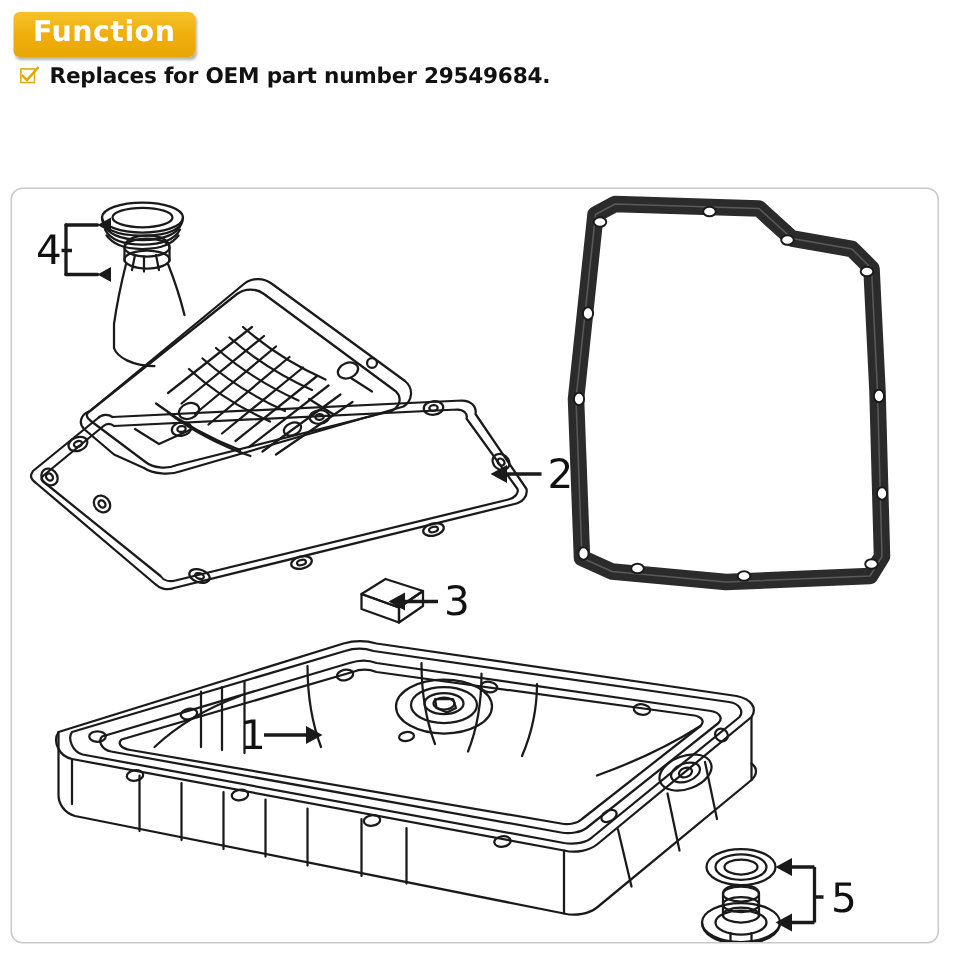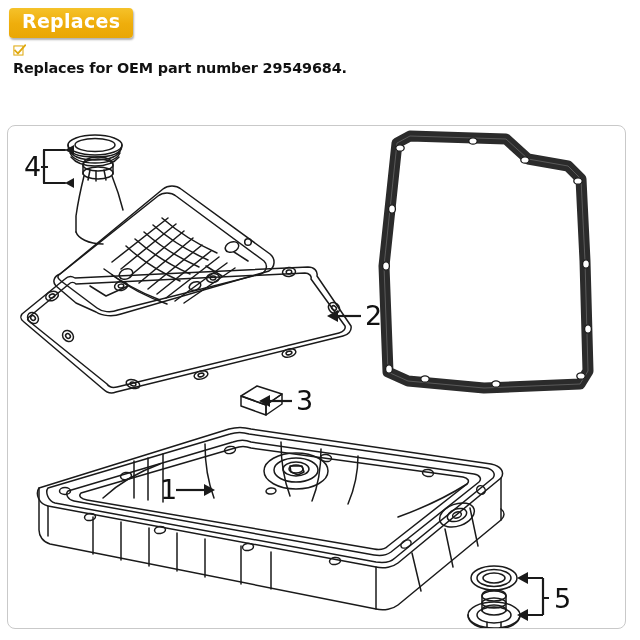--- a/index.html
+++ b/index.html
@@ -39,21 +39,20 @@
   .bullets {
     position: absolute;
     left: 13px;
     top: 40px;
     width: 618px;
   }
   .bullet-row {
     display: flex;
     align-items: flex-start;
     margin-bottom: 7px;
-    flex-direction: column;
   }
   .check-icon {
     width: 13px;
     height: 13px;
     flex: 0 0 13px;
     margin-top: 4px;
     margin-right: 7px;
   }
   .bullet-text {
     font-size: 14.4px;
@@ -86,21 +85,21 @@
     font-family: "DejaVu Sans", sans-serif;
     font-size: 27px;
     font-weight: 500;
     fill: #111111;
   }
 </style>
 </head>
 <body>
 
 <div class="badge-wrap">
-  <span class="badge">Replaces</span>
+  <span class="badge">Function</span>
 </div>
 
 <div class="bullets">
 
   <div class="bullet-row">
     <svg class="check-icon" viewBox="0 0 16 16">
       <rect x="1.1" y="2.4" width="11.2" height="11.2" fill="none" stroke="#e0ab14" stroke-width="1.3"></rect>
       <path d="M2.6 8.1 L6.1 11.6 L15 1.6" fill="none" stroke="#e0a80c" stroke-width="2.1" stroke-linecap="square"></path>
     </svg>
     <span class="bullet-text">Replaces for OEM part number 29549684.</span>

